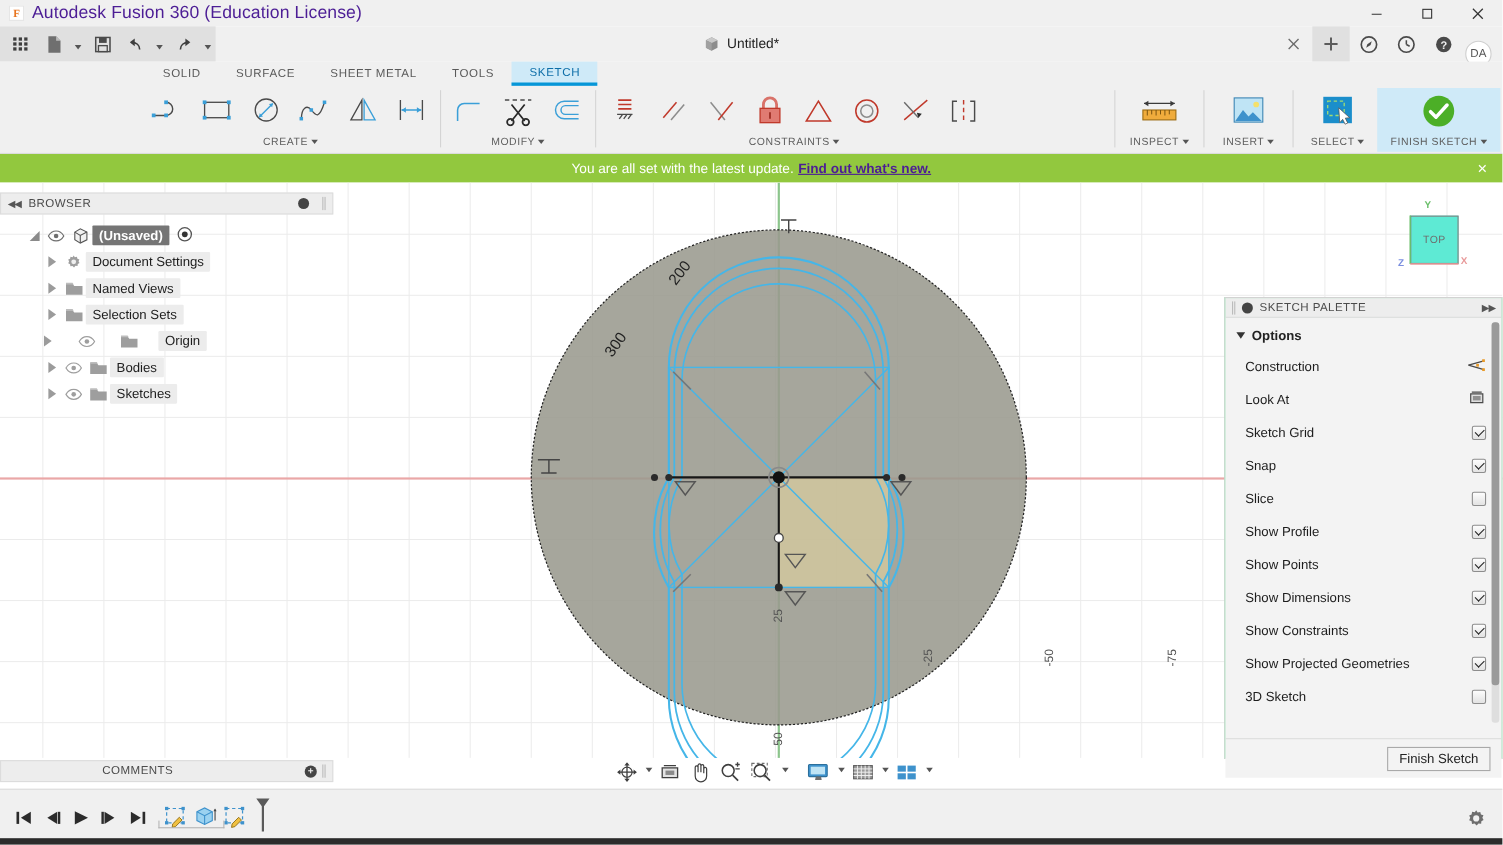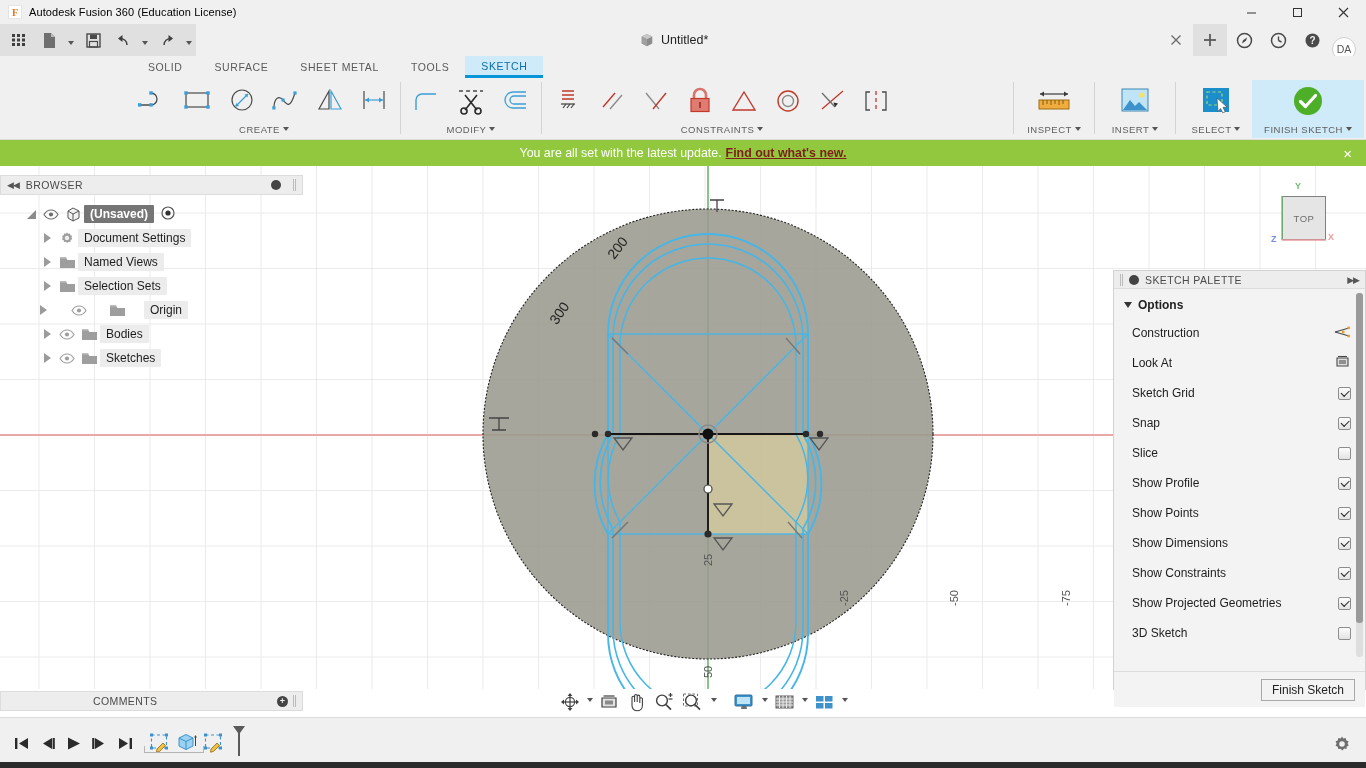--- a/index.html
+++ b/index.html
@@ -15,21 +15,21 @@
   .titlebar {
     position: absolute; left:0; top:0; width:1366px; height:24px;
     background:#f0f0f0; display:flex; align-items:center;
   }
   .titlebar .logo {
     width:14px;height:14px;margin-left:8px;margin-right:7px;
     background:#fff;border:1px solid #e4e4e4;
     display:flex;align-items:center;justify-content:center;
     font-size:10px;font-weight:bold;color:#e8741e;font-family:"Liberation Serif",serif;
   }
-  .titlebar .apptitle { font-size:11px; color:#000000; letter-spacing:.1px;}
+  .titlebar .apptitle { font-size:16px; color:#4c1d95; letter-spacing:.1px;}
   .win-btns { position:absolute; right:0; top:0; height:24px; display:flex; }
   .win-btn { width:46px;height:24px;display:flex;align-items:center;justify-content:center;
              font-size:12px;color:#333; }
   .win-btn svg { display:block; }
 
   
   .qat {
     position:absolute; left:0; top:24px; width:1366px; height:32px;
     background:#f0f0f0;
   }
@@ -93,21 +93,21 @@
   }
   .bigtool .bi { height:42px;display:flex;align-items:center;justify-content:center; }
   .bigtool.finish { width:112px; background:#cfeaf8; }
 
   
   .banner {
     position:absolute;left:0;top:140px;width:1366px;height:26px;background:#92c83e;
     display:flex;align-items:center;justify-content:center;
     color:#ffffff;font-size:12.4px;
   }
-  .banner a { color:#7f1d1d;text-decoration:underline;font-weight:bold;margin-left:4px; }
+  .banner a { color:#4c1d95;text-decoration:underline;font-weight:bold;margin-left:4px; }
   .banner .x {
     position:absolute;right:14px;top:0;height:26px;display:flex;align-items:center;
     font-size:15px;color:#fff;
   }
 
   
   .canvas {
     position:absolute;left:0;top:166px;width:1366px;height:523px;
     background:#ffffff;overflow:hidden;
   }
@@ -130,21 +130,21 @@
   }
   .ruler-lbl {
     position:absolute;font-size:11px;color:#555;
     transform:rotate(-90deg);transform-origin:left top;white-space:nowrap;
   }
 
   
   .viewcube { position:absolute;right:28px;top:14px;width:70px;height:68px; }
   .vc-face {
     position:absolute;left:14px;top:16px;width:44px;height:44px;
-    border:1px solid #808080;background:#e5e5e5;
+    border:1px solid #808080;background:#5eead4;
     display:flex;align-items:center;justify-content:center;
     font-size:9.5px;color:#6d6d6d;letter-spacing:.5px;
   }
   .vc-ax { position:absolute;font-size:9px;font-weight:bold; }
 
   
   .palette {
     position:absolute;right:0;top:270px;width:253px;height:420px;
     background:#86efac;border:1px solid #d2d2d2;
   }

